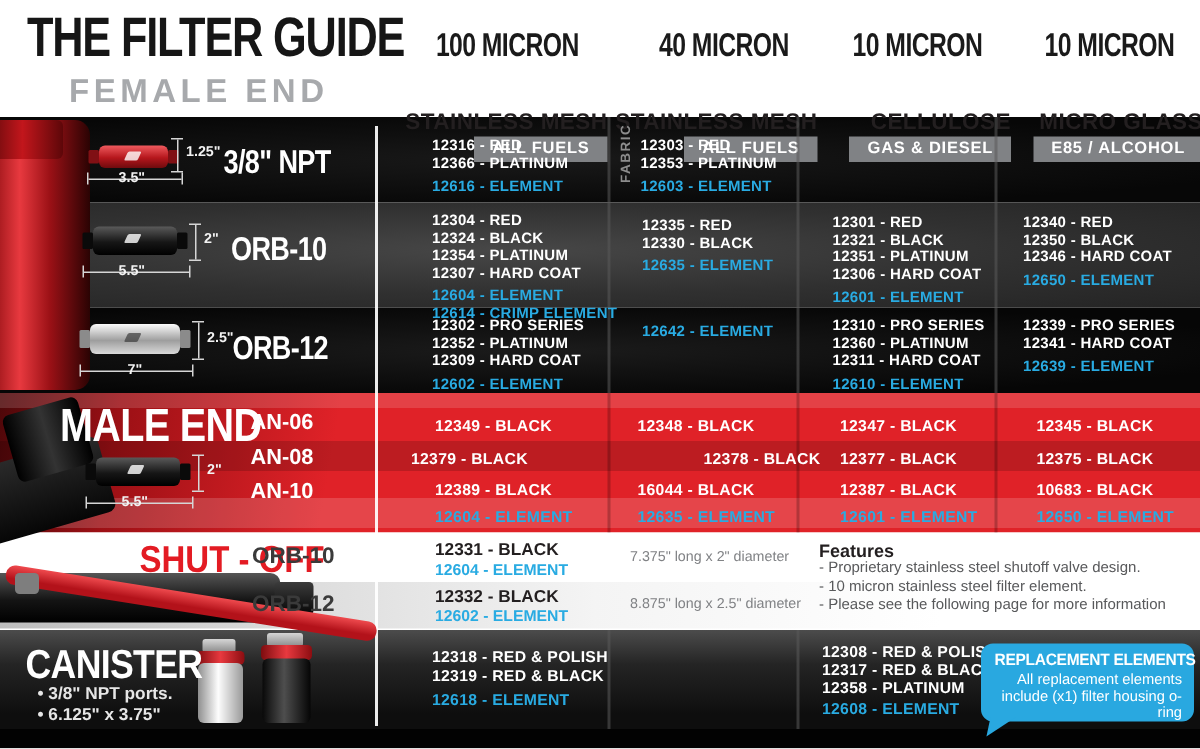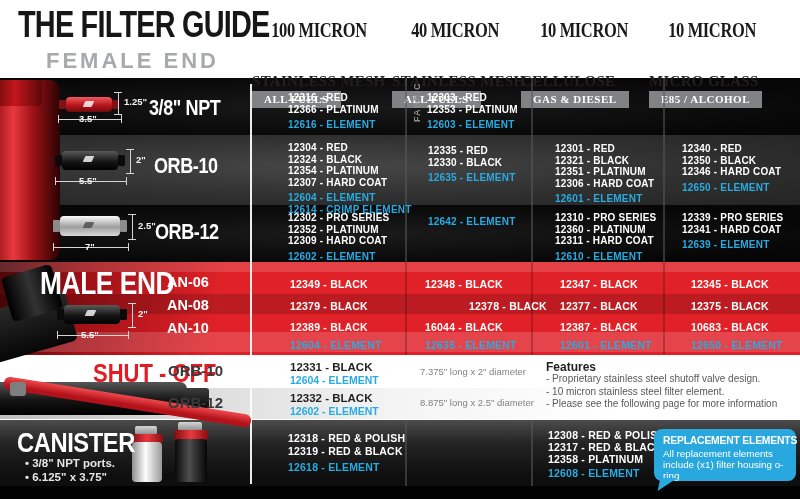--- a/index.html
+++ b/index.html
@@ -4,21 +4,21 @@
 <style>
   html,body{margin:0;padding:0;background:#fff;}
   .stage{position:relative;width:800px;height:499px;overflow:hidden;background:#fff;
          font-family:"Liberation Sans",sans-serif;}
 
   
   .hdr-title{position:absolute;left:18px;top:4px;font-size:37px;font-weight:800;color:#161616;
              letter-spacing:-1px;transform:scaleX(.78);transform-origin:left top;white-space:nowrap;}
   .hdr-sub{position:absolute;left:46px;top:48px;font-size:22px;font-weight:bold;color:#a7a9ac;
            letter-spacing:3px;white-space:nowrap;}
-  .colhead{position:absolute;top:20px;width:153px;text-align:left;font-family:Liberation Serif, serif;}
+  .colhead{position:absolute;top:20px;width:153px;text-align:right;}
   .ch-micron{font-size:22px;font-weight:800;color:#1a1a1a;letter-spacing:-.5px;
              transform:scaleX(.75);white-space:nowrap;line-height:20px;}
   .ch-media{font-size:15px;font-weight:bold;color:#231f20;letter-spacing:.3px;line-height:11px;margin-top:36px;}
   .ch-badge{display:inline-block;margin-top:4px;background:#808285;color:#fff;font-size:11px;
             font-weight:bold;letter-spacing:.5px;padding:2px 12px 3px;}
 
   
   .sec{position:absolute;left:0;width:800px;}
   .sec-npt{top:78px;height:57px;background:radial-gradient(ellipse at 45% 50%,#191919 0%,#070707 80%);}
   .sec-orb10{top:135px;height:70px;background:radial-gradient(ellipse at 42% 45%,#474747 0%,#303030 55%,#242424 100%);}
@@ -63,21 +63,21 @@
              transform:scaleX(.88);transform-origin:left top;white-space:nowrap;}
   .can-bullets{position:absolute;z-index:5;color:#e6e6e6;font-size:11.5px;font-weight:bold;line-height:14px;white-space:pre-line;}
 
   
   .bubble{position:absolute;left:654px;top:429px;width:142px;height:52px;background:#29a8e0;border-radius:8px;
           z-index:6;padding:5px 8px 0 9px;box-sizing:border-box;}
   .bubble:after{content:"";position:absolute;left:5px;bottom:-10px;width:0;height:0;
           border-top:13px solid #29a8e0;border-right:17px solid transparent;transform:skewX(-12deg);}
   .bub-title{font-size:11px;font-weight:800;color:#fff;letter-spacing:-.2px;white-space:nowrap;
              transform:scaleX(.94);transform-origin:left top;}
-  .bub-body{margin-top:2px;font-size:9.8px;color:#fff;line-height:11px;white-space:pre-line;}
+  .bub-body{margin-top:2px;font-size:9.8px;color:#fff;line-height:11px;white-space:pre-line;text-align:right;}
 
   
   .filt{position:absolute;z-index:4;border-radius:4px;}
   .filt .nut{position:absolute;top:22%;width:7px;height:56%;border-radius:1px;}
   .filt .nl{left:-7px;} .filt .nr{right:-7px;}
   .filt .logo{position:absolute;left:40%;top:28%;width:9px;height:6px;background:rgba(255,255,255,.8);
               transform:skewX(-25deg);border-radius:1px;}
   .f-red{background:linear-gradient(180deg,#ef5a5e 0%,#b5161c 55%,#6f0b0e 100%);}
   .f-red .nut{background:#801014;}
   .f-black{background:linear-gradient(180deg,#5a5a5a 0%,#161616 55%,#000 100%);}
@@ -289,21 +289,21 @@
   <div class="male-title" style="left:40px;top:266px;">MALE END</div>
   <div class="anlbl" style="left:167px;top:274px;">AN-06</div>
   <div class="anlbl" style="left:167px;top:297px;">AN-08</div>
   <div class="anlbl" style="left:167px;top:320px;">AN-10</div>
 
   <div class="mcell" style="left:290px;top:278px;">12349 - BLACK</div>
   <div class="mcell" style="left:425px;top:278px;">12348 - BLACK</div>
   <div class="mcell" style="left:560px;top:278px;">12347 - BLACK</div>
   <div class="mcell" style="left:691px;top:278px;">12345 - BLACK</div>
 
-  <div class="mcell" style="left:290px;top:300px;text-align:center;">12379 - BLACK</div>
+  <div class="mcell" style="left:274px;top:300px;text-align:center;">12379 - BLACK</div>
   <div class="mcell" style="left:425px;top:300px;margin-left:44px;">12378 - BLACK</div>
   <div class="mcell" style="left:560px;top:300px;">12377 - BLACK</div>
   <div class="mcell" style="left:691px;top:300px;">12375 - BLACK</div>
 
   <div class="mcell" style="left:290px;top:321px;">12389 - BLACK</div>
   <div class="mcell" style="left:425px;top:321px;">16044 - BLACK</div>
   <div class="mcell" style="left:560px;top:321px;">12387 - BLACK</div>
   <div class="mcell" style="left:691px;top:321px;">10683 - BLACK</div>
 
   <div class="mcell mel" style="left:290px;top:339px;">12604 - ELEMENT</div>

